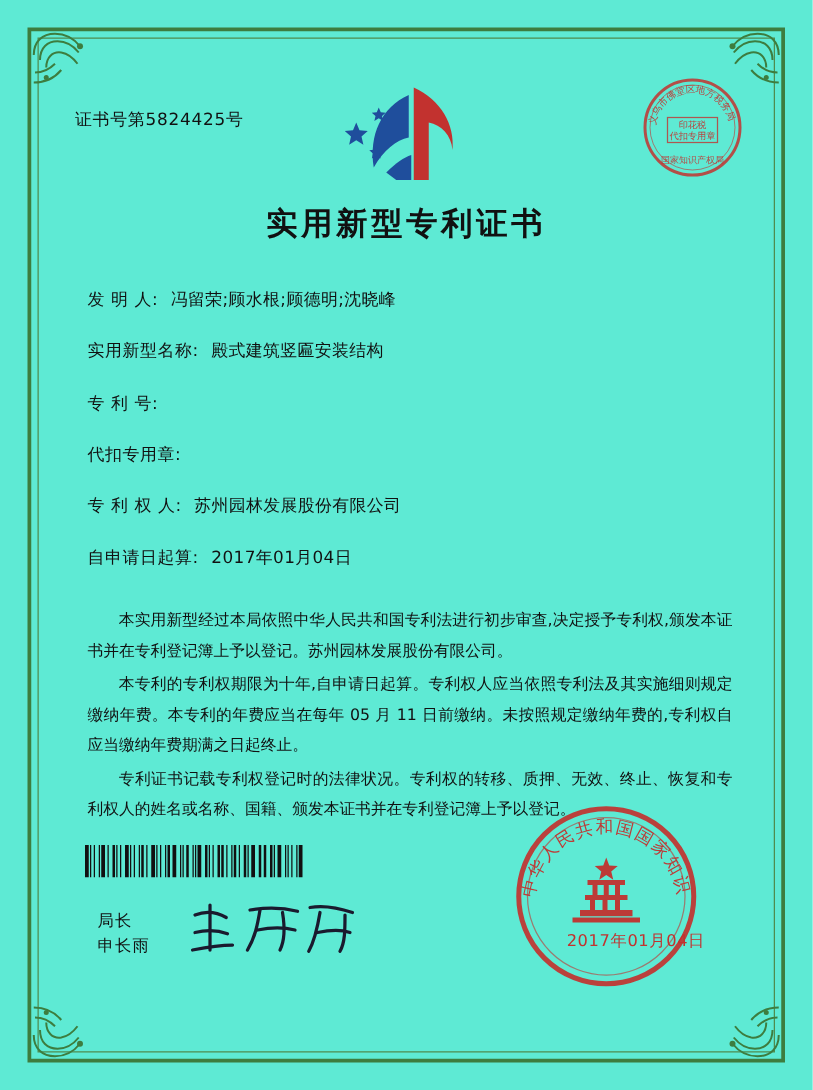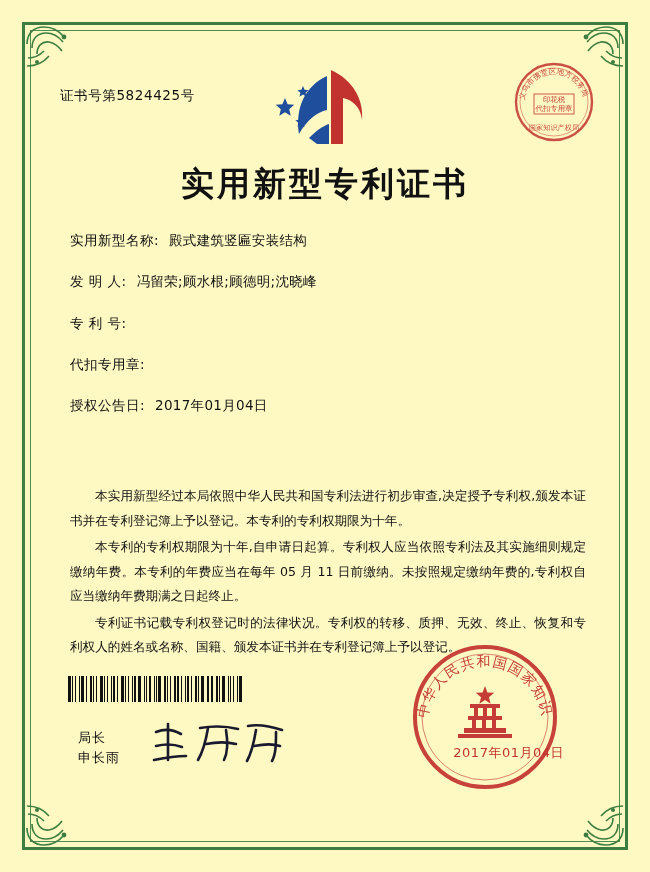--- a/index.html
+++ b/index.html
@@ -11,21 +11,21 @@
     height: 872px;
     background: #ffffff;
     font-family: "DejaVu Sans", "Liberation Sans", sans-serif;
     color: #1a1a1a;
     overflow: hidden;
   }
   .page {
     position: relative;
     width: 650px;
     height: 872px;
-    background: #fef9c3;
+    background: #5eead4;
     box-sizing: border-box;
   }
 
   
   .border-outer {
     position: absolute;
     left: 22px;
     top: 22px;
     right: 22px;
     bottom: 22px;
@@ -93,21 +93,21 @@
   .stamp-top svg { display:block; width:100%; height:100%; }
 
   .doc-title {
     position: absolute;
     left: 0;
     right: 0;
     top: 110px;
     text-align: center;
     font-family: "DejaVu Serif", "Liberation Serif", serif;
     font-weight: bold;
-    font-size: 33px;
+    font-size: 25px;
     letter-spacing: 3px;
     color: #111;
   }
 
   .fields {
     position: absolute;
     left: 18px;
     right: 10px;
     top: 178px;
   }
@@ -300,41 +300,45 @@
         <text x="42" y="42" text-anchor="middle" font-size="7.4" fill="#c2322f" opacity="0.92" font-family="DejaVu Sans, sans-serif">印花税</text>
         <text x="42" y="51" text-anchor="middle" font-size="7.4" fill="#c2322f" opacity="0.92" font-family="DejaVu Sans, sans-serif">代扣专用章</text>
         <text x="42" y="70" text-anchor="middle" font-size="7.2" fill="#c2322f" opacity="0.88" font-family="DejaVu Sans, sans-serif">国家知识产权局</text>
       </svg>
     </div>
 
     <div class="doc-title">实用新型专利证书</div>
 
     <div class="fields">
       <div class="field-row">
+        <span class="field-label">发 明 人:</span>
+        <span class="field-value">冯留荣;顾水根;顾德明;沈晓峰</span>
+      </div>
+      <div class="field-row">
         <span class="field-label">实用新型名称:</span>
         <span class="field-value">殿式建筑竖匾安装结构</span>
       </div>
       <div class="field-row">
-        <span class="field-label">发 明 人:</span>
-        <span class="field-value">冯留荣;顾水根;顾德明;沈晓峰</span>
-      </div>
-      <div class="field-row">
         <span class="field-label">专 利 号:</span>
       </div>
       <div class="field-row">
         <span class="field-label">代扣专用章:</span>
       </div>
       <div class="field-row">
-        <span class="field-label">授权公告日:</span>
+        <span class="field-label">专 利 权 人:</span>
+        <span class="field-value">苏州园林发展股份有限公司</span>
+      </div>
+      <div class="field-row">
+        <span class="field-label">自申请日起算:</span>
         <span class="field-value">2017年01月04日</span>
       </div>
     </div>
 
     <div class="paragraphs">
-      <p>本实用新型经过本局依照中华人民共和国专利法进行初步审查,决定授予专利权,颁发本证书并在专利登记簿上予以登记。本专利的专利权期限为十年。</p>
+      <p>本实用新型经过本局依照中华人民共和国专利法进行初步审查,决定授予专利权,颁发本证书并在专利登记簿上予以登记。苏州园林发展股份有限公司。</p>
       <p>本专利的专利权期限为十年,自申请日起算。专利权人应当依照专利法及其实施细则规定缴纳年费。本专利的年费应当在每年 05 月 11 日前缴纳。未按照规定缴纳年费的,专利权自应当缴纳年费期满之日起终止。</p>
       <p>专利证书记载专利权登记时的法律状况。专利权的转移、质押、无效、终止、恢复和专利权人的姓名或名称、国籍、颁发本证书并在专利登记簿上予以登记。</p>
     </div>
 
     <div class="barcode">
         <i style="width: 3px; margin-right: 1px;"></i>
         <i style="width: 1px; margin-right: 2px;"></i>
         <i style="width: 1px; margin-right: 3px;"></i>
         <i style="width: 2px; margin-right: 1px;"></i>
         <i style="width: 3px; margin-right: 2px;"></i>

